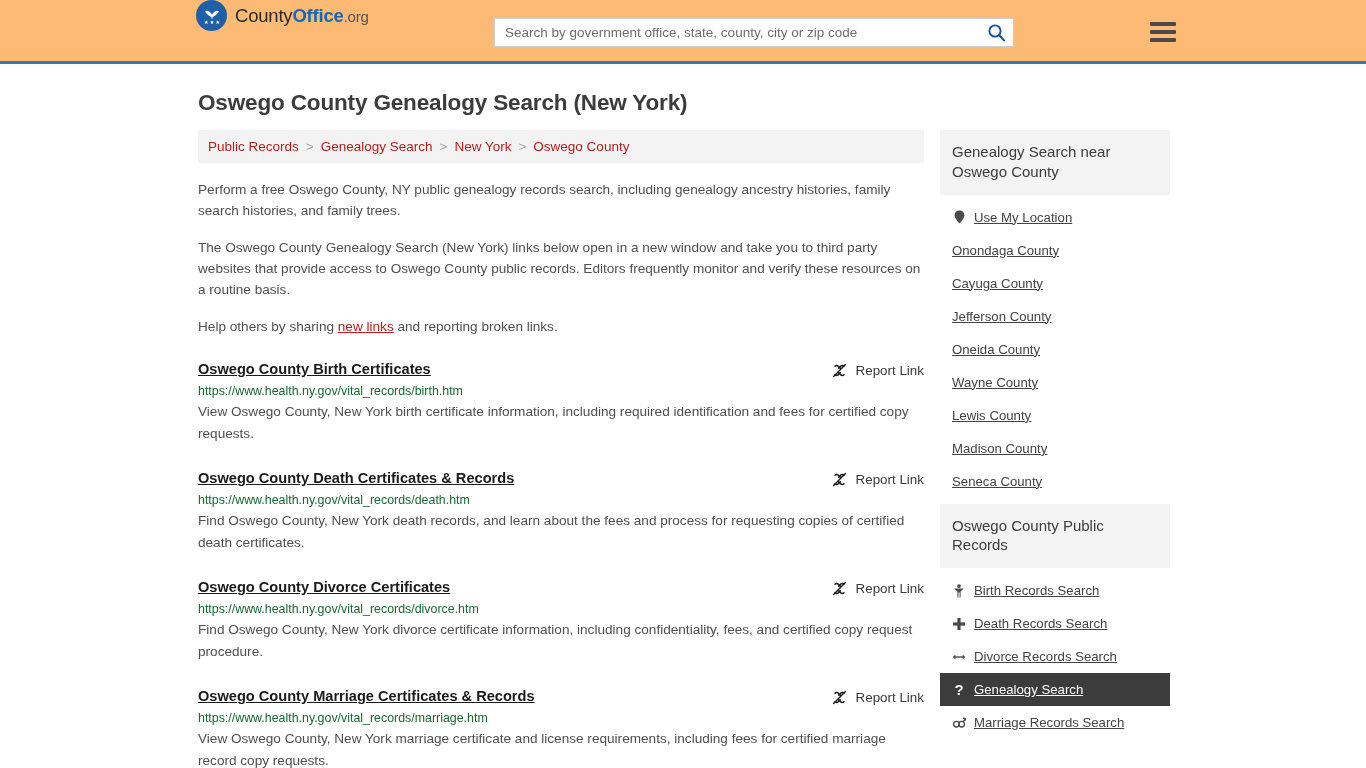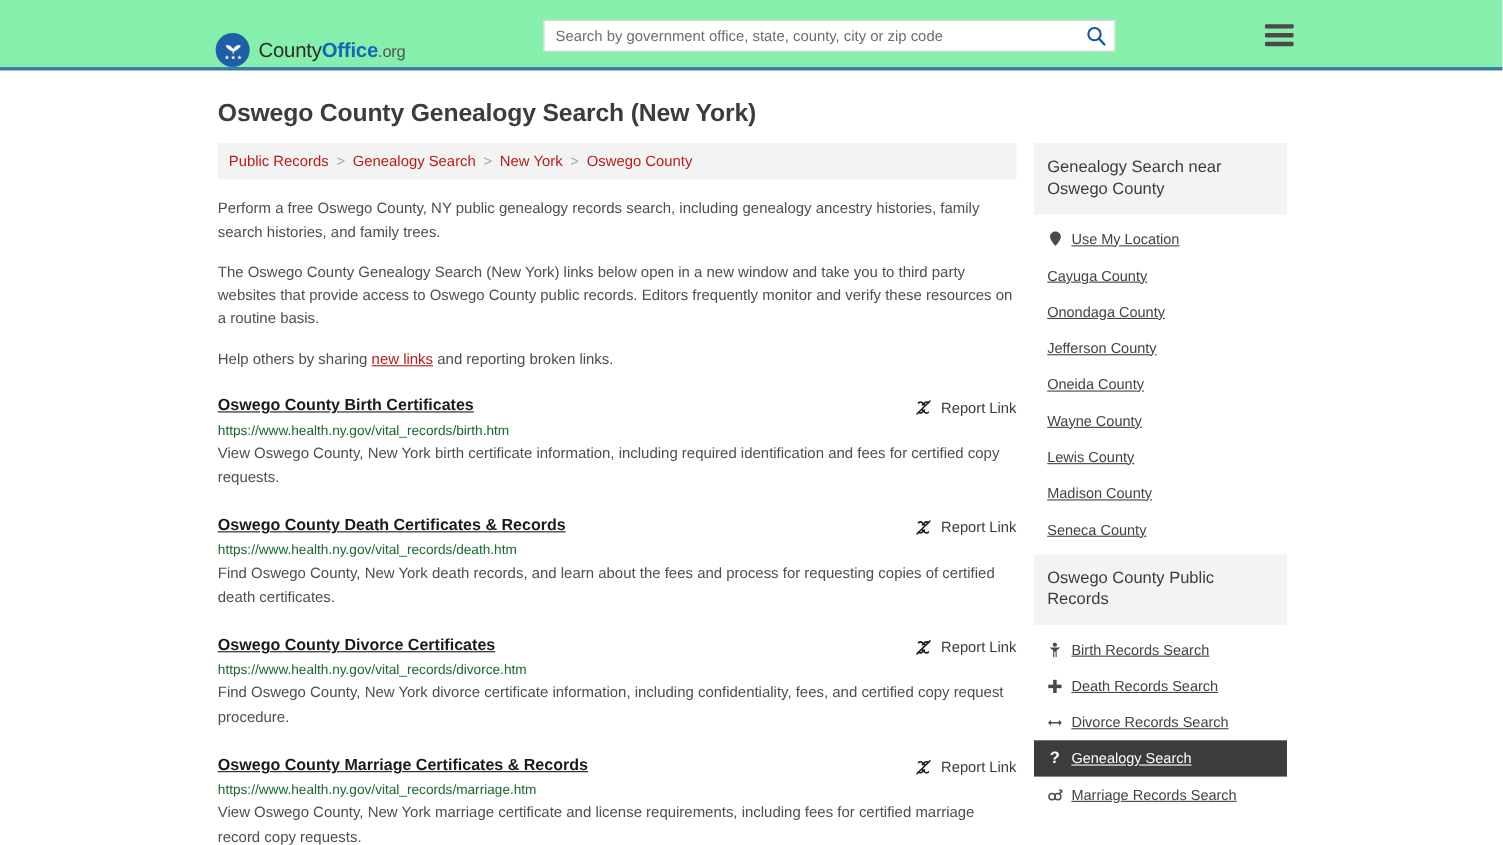--- a/index.html
+++ b/index.html
@@ -9,24 +9,24 @@
     height: 768px;
     overflow: hidden;
     background: #ffffff;
     font-family: "Liberation Sans", sans-serif;
     -webkit-font-smoothing: antialiased;
   }
 
   
   .site-header {
     height: 64px;
-    background: #86efac;
+    background: #fdba74;
     border-bottom: 3px solid #3b77a8;
     display: flex;
-    align-items: flex-end;
+    align-items: flex-start;
     position: relative;
   }
 
   .brand {
     display: flex;
     align-items: center;
     gap: 8px;
     margin-left: 196px;
     text-decoration: none;
   }
@@ -403,24 +403,24 @@
           <div class="card-item">
             <span class="ci-icon">
               <svg width="11" height="14" viewBox="0 0 11 14" aria-hidden="true">
                 <path d="M5.5 0.5 C2.7 0.5 0.6 2.6 0.6 5.2 C0.6 8.5 5.5 13.5 5.5 13.5 C5.5 13.5 10.4 8.5 10.4 5.2 C10.4 2.6 8.3 0.5 5.5 0.5 Z" fill="#4a4a4a"></path>
               </svg>
             </span>
             <span class="ci-label">Use My Location</span>
           </div>
 
           <div class="card-item plain">
+            <span class="ci-label">Onondaga County</span>
+          </div>
+          <div class="card-item plain">
             <span class="ci-label">Cayuga County</span>
-          </div>
-          <div class="card-item plain">
-            <span class="ci-label">Onondaga County</span>
           </div>
           <div class="card-item plain">
             <span class="ci-label">Jefferson County</span>
           </div>
           <div class="card-item plain">
             <span class="ci-label">Oneida County</span>
           </div>
           <div class="card-item plain">
             <span class="ci-label">Wayne County</span>
           </div>

